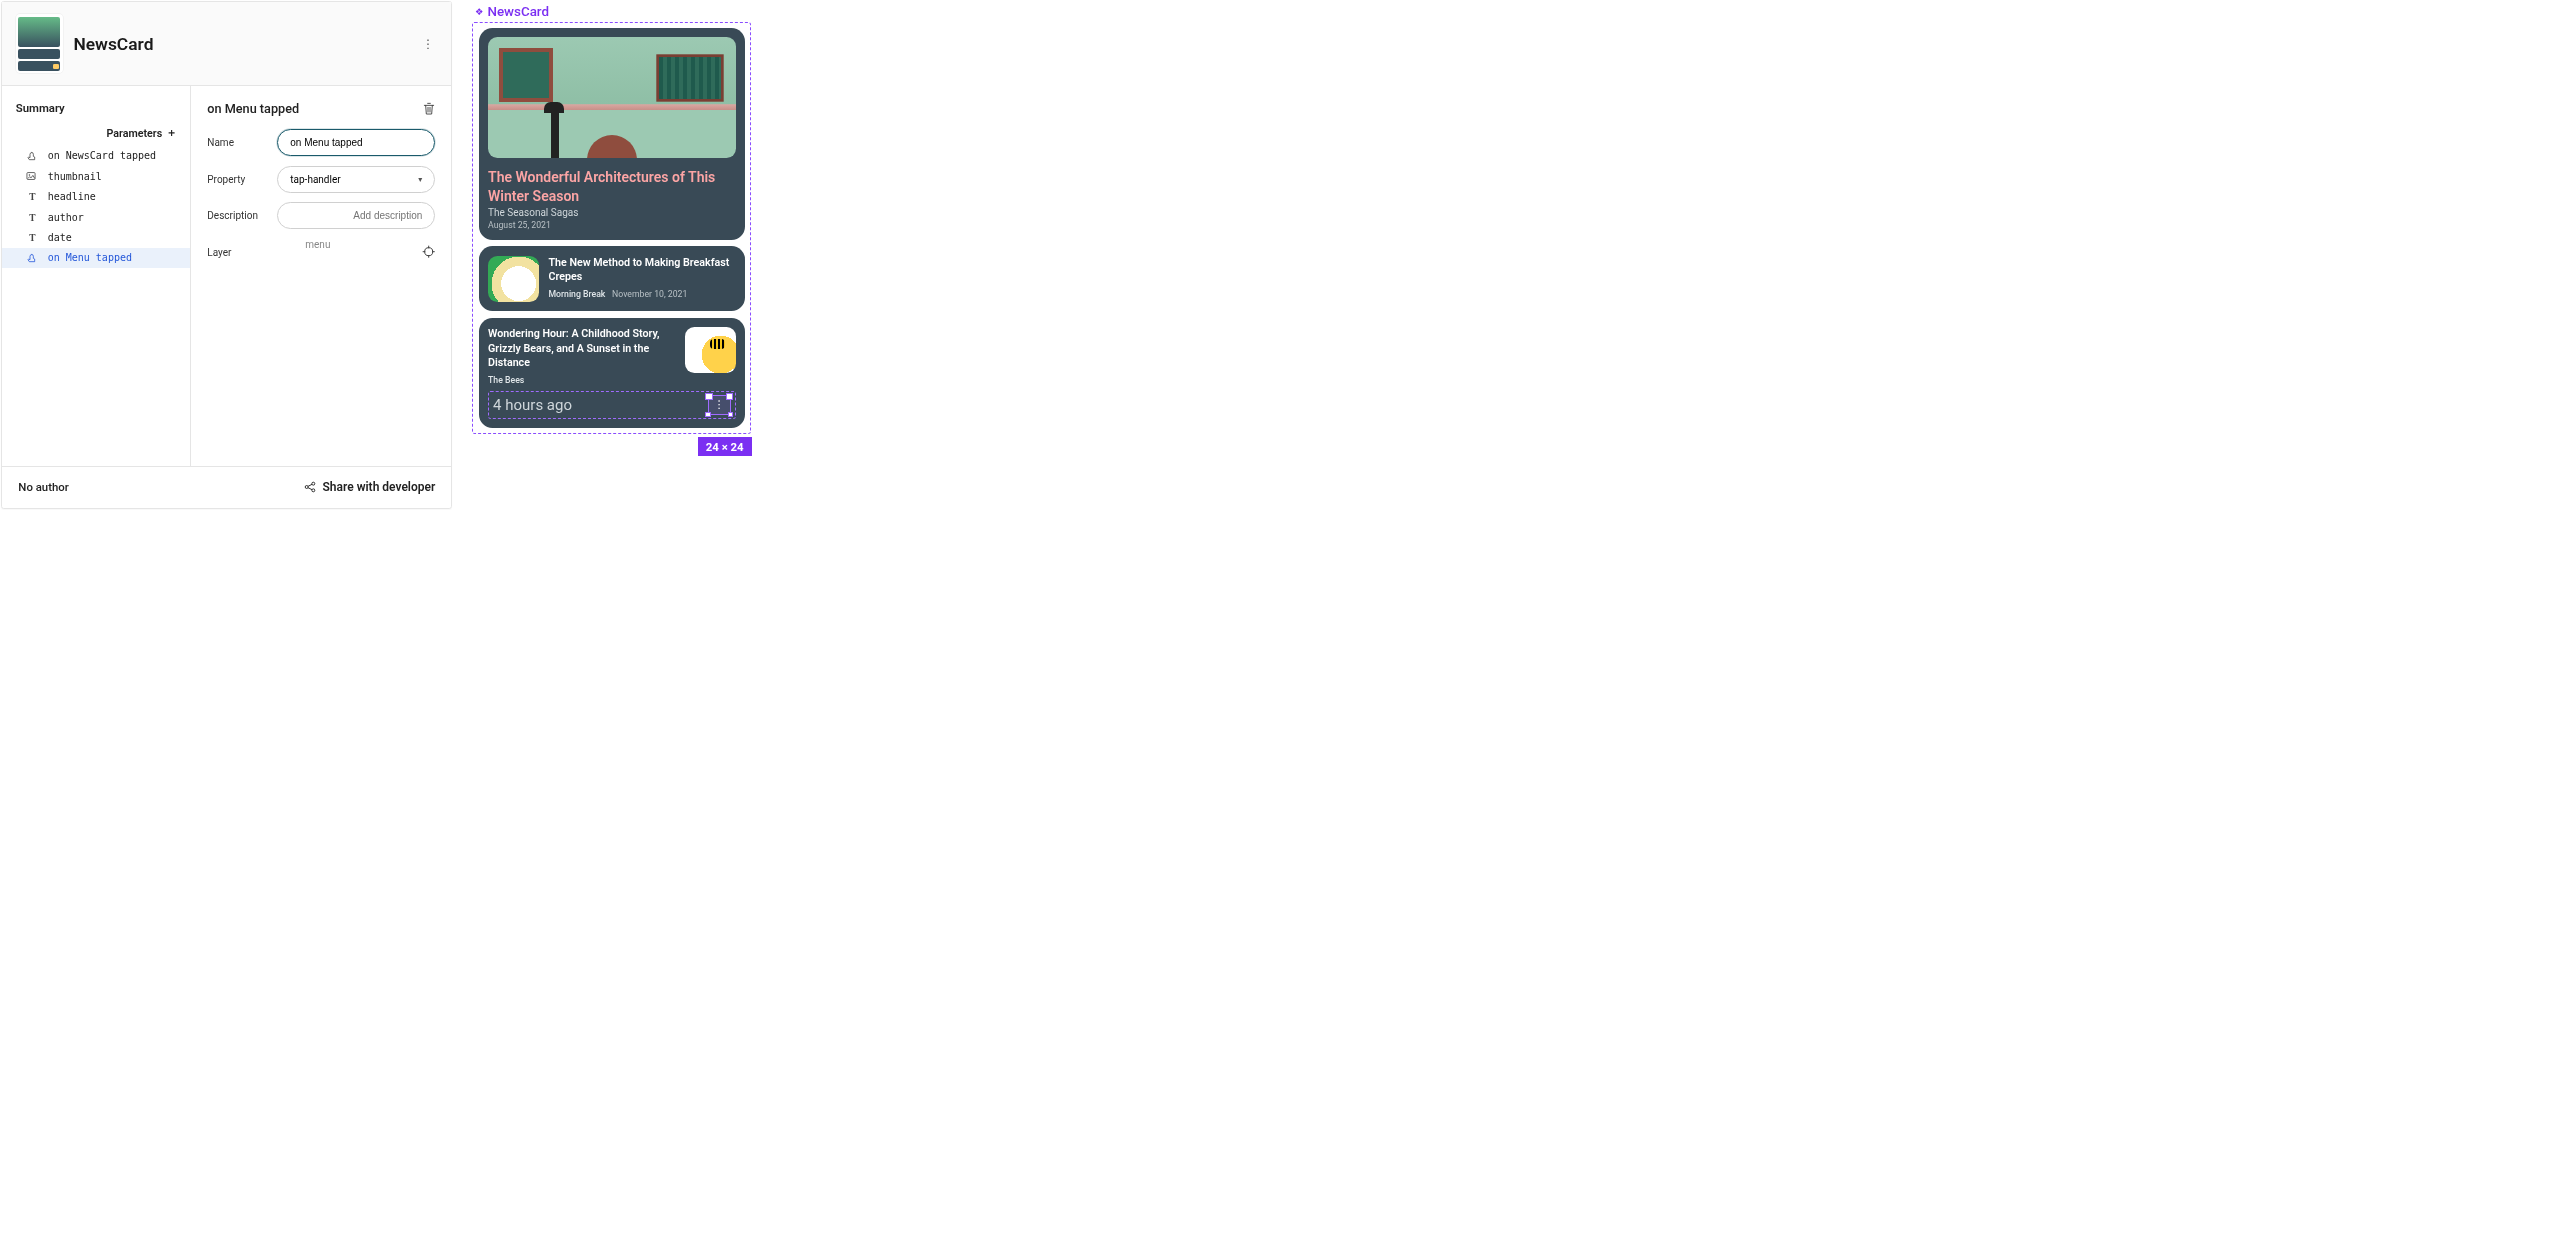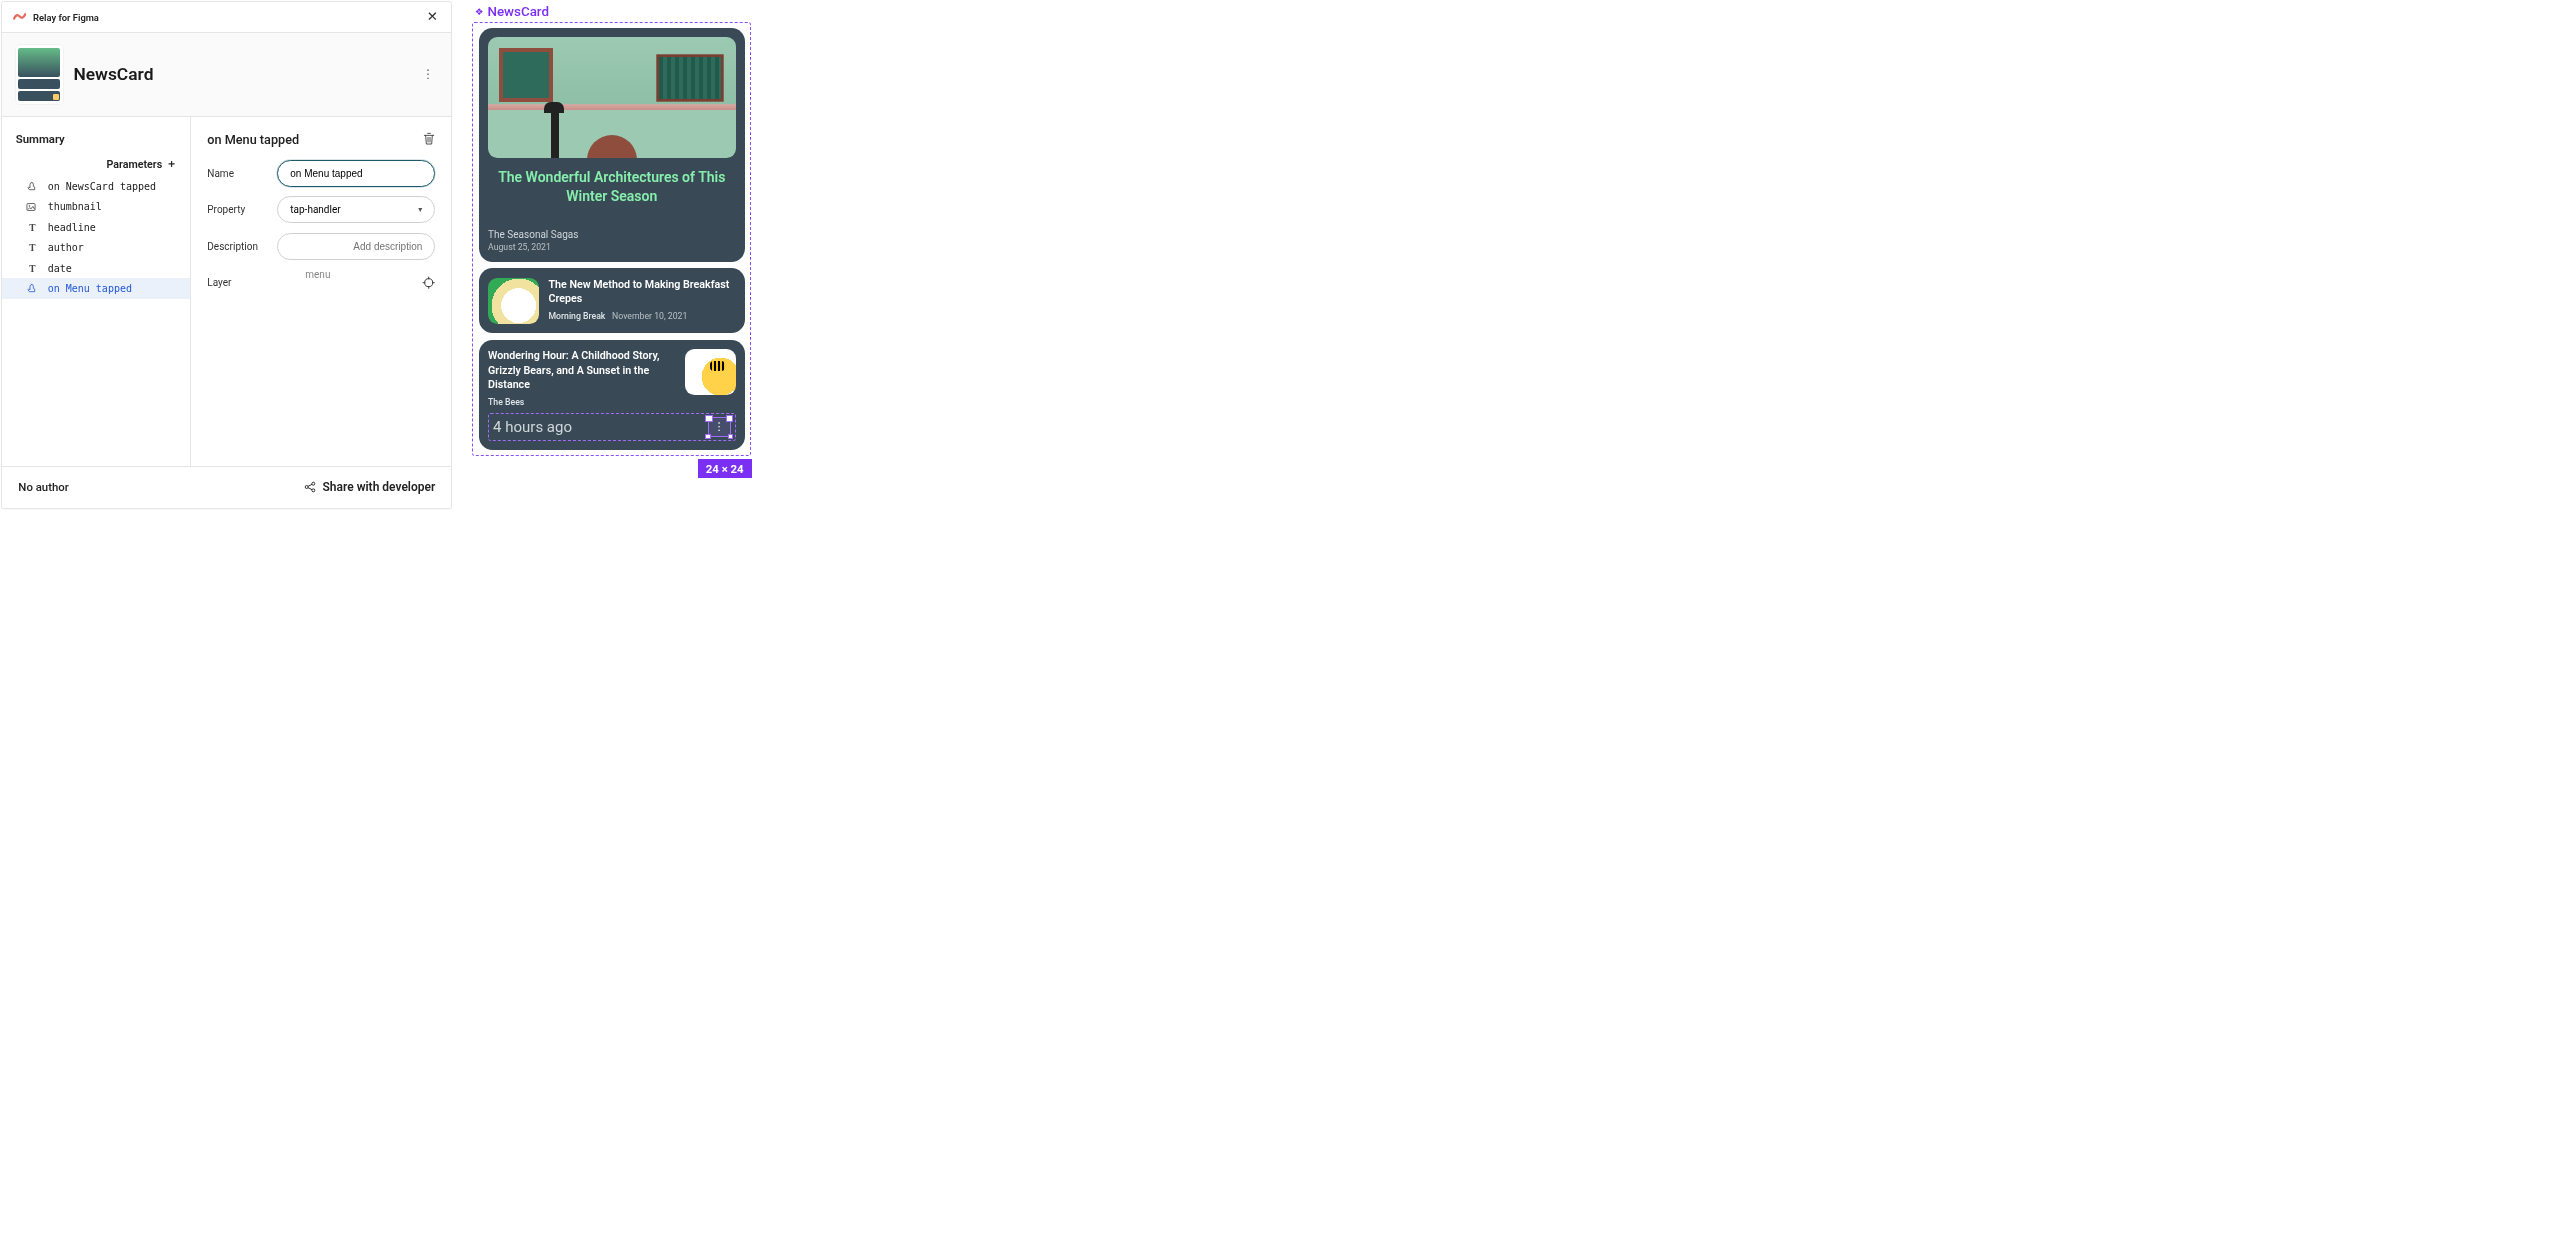--- a/index.html
+++ b/index.html
@@ -143,21 +143,21 @@
     background:#2f6b5a; box-shadow:0 0 0 4px #8f4d3e;
   }
   .hero-img::after{
     content:""; position:absolute; right:14.8px; top:20px; width:62px; height:42px;
     background:repeating-linear-gradient(90deg,#1f5a4d 0 4px,#2f6b5a 4px 8px);
     box-shadow:0 0 0 2.7px #7a3f33;
   }
   .lamp { position:absolute; left:63px; bottom:0; width:8px; height:47px; background:#222;}
   .lamp::before{content:"";position:absolute;left:-6.7px;top:-9.4px;width:20px;height:10.7px;background:#222;border-radius:6.7px 6.7px 0 0;}
   .arch{position:absolute;left:50%;bottom:-4px;transform:translateX(-50%);width:50px;height:27px;border-radius:27px 27px 0 0;background:#8f4d3e;}
-  .hero-title { font-size:14px; font-weight:600; line-height:1.35; color:#86efac; margin-bottom:23px;text-align:center;}
+  .hero-title { font-size:14px; font-weight:600; line-height:1.35; color:#fca5a5; margin-bottom:1px;}
   .hero-sub { font-size:10px; color:#cfd6da; margin-bottom:2.7px;}
   .hero-date { font-size:8.7px; color:#b8c0c5;}
   .row-card { display:flex; gap:9.4px; align-items:flex-start;}
   .thumb-sm {
     width:51px; height:46px; border-radius:9.4px; flex-shrink:0;
   }
   .thumb-crepes { background:radial-gradient(circle at 60% 60%, #fff 0 17.4px, #f2e2a0 17.4px 27px, #3a5 27px);}
   .thumb-bees { background:radial-gradient(circle at 70% 60%, #ffd24a 0 19px, #fff 19px); position:relative;}
   .thumb-bees::after{content:"";position:absolute;left:25.5px;top:12px;width:14.8px;height:9.4px;background:repeating-linear-gradient(90deg,#000 0 2px,#f5c518 2px 4px);border-radius:4px;}
   .row-body { flex:1;}
@@ -198,29 +198,20 @@
     font-size:11.4px; padding:2.7px 8px; border-radius:0;
   }
 
   svg { display:block;}
 </style>
 </head>
 <body>
 
 <div class="plugin">
 
-  <div class="plugin-header">
-    <span class="plugin-logo">
-      <svg viewBox="0 0 24 16">
-          <path d="M2 12 Q6 2 12 8 Q18 14 22 4" stroke="#e86a5c" stroke-width="4" fill="none" stroke-linecap="round"></path>
-        </svg>
-    </span>
-    <span class="plugin-title">Relay for Figma</span>
-    <span class="plugin-close">✕</span>
-  </div>
 
   <div class="comp-header">
     <div class="comp-thumb">
       <div class="t1"></div>
         <div class="t2"></div>
         <div class="t3"></div>
     </div>
     <div class="comp-name">NewsCard</div>
     <div class="kebab">⋮</div>
   </div>

